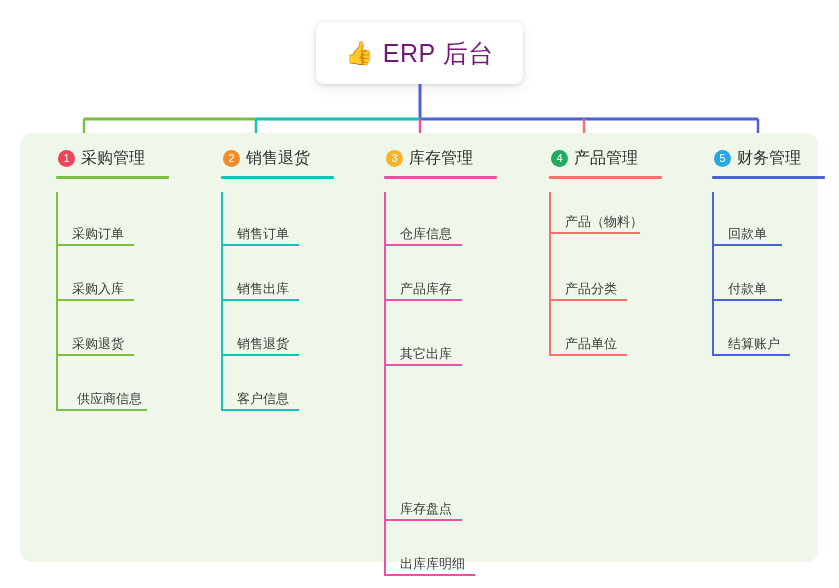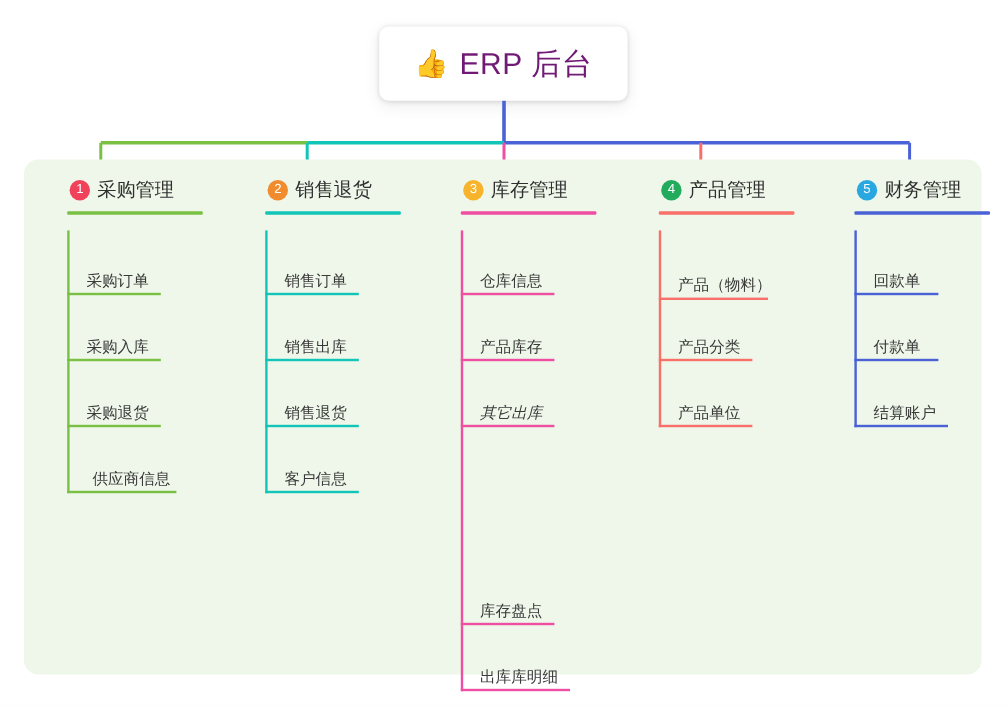--- a/index.html
+++ b/index.html
@@ -155,21 +155,21 @@
           <div class="items" style="height: 384px;">
             <div class="spine" style="background: rgb(239, 79, 162); height: 384px;"></div>
             <div class="item" style="top: 26px; width: 78px;">
               <span class="item-label">仓库信息</span>
               <div class="item-rule" style="width: 78px; background: rgb(239, 79, 162);"></div>
             </div>
             <div class="item" style="top: 81px; width: 78px;">
               <span class="item-label">产品库存</span>
               <div class="item-rule" style="width: 78px; background: rgb(239, 79, 162);"></div>
             </div>
-            <div class="item" style="top: 136px; width: 78px; font-style: italic;">
+            <div class="item" style="top: 146px; width: 78px;">
               <span class="item-label">其它出库</span>
               <div class="item-rule" style="width: 78px; background: rgb(239, 79, 162);"></div>
             </div>
             <div class="item" style="top: 301px; width: 78px;">
               <span class="item-label">库存盘点</span>
               <div class="item-rule" style="width: 78px; background: rgb(239, 79, 162);"></div>
             </div>
             <div class="item" style="top: 356px; width: 91px;">
               <span class="item-label">出库库明细</span>
               <div class="item-rule" style="width: 91px; background: rgb(239, 79, 162);"></div>
@@ -177,21 +177,21 @@
           </div>
         </div>
         <div class="col" style="left: 529px; top: 12px;">
           <div class="col-head">
             <span class="badge" style="background: rgb(34, 171, 92);">4</span>
             <span class="head-label">产品管理</span>
           </div>
           <div class="head-rule" style="width: 113px; background: rgb(249, 112, 107);"></div>
           <div class="items" style="height: 164px;">
             <div class="spine" style="background: rgb(249, 112, 107); height: 164px;"></div>
-            <div class="item" style="top: 30px; width: 91px;">
+            <div class="item" style="top: 14px; width: 91px;">
               <span class="item-label">产品（物料）</span>
               <div class="item-rule" style="width: 91px; background: rgb(249, 112, 107);"></div>
             </div>
             <div class="item" style="top: 81px; width: 78px;">
               <span class="item-label">产品分类</span>
               <div class="item-rule" style="width: 78px; background: rgb(249, 112, 107);"></div>
             </div>
             <div class="item" style="top: 136px; width: 78px;">
               <span class="item-label">产品单位</span>
               <div class="item-rule" style="width: 78px; background: rgb(249, 112, 107);"></div>

